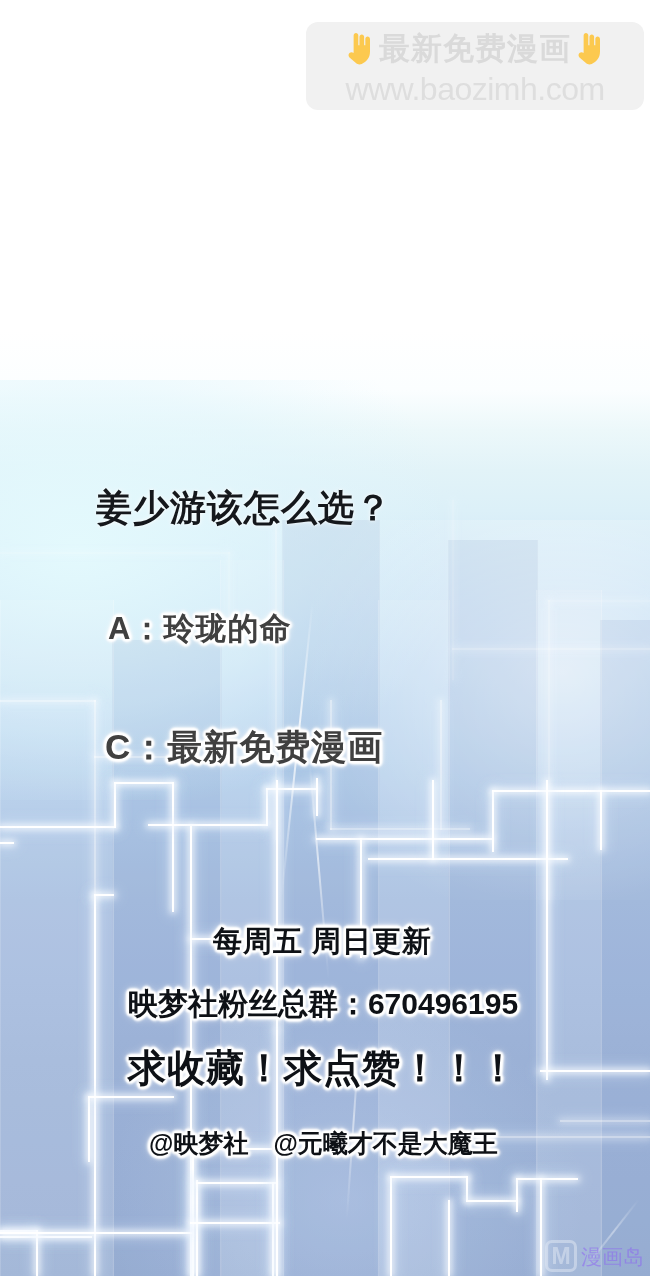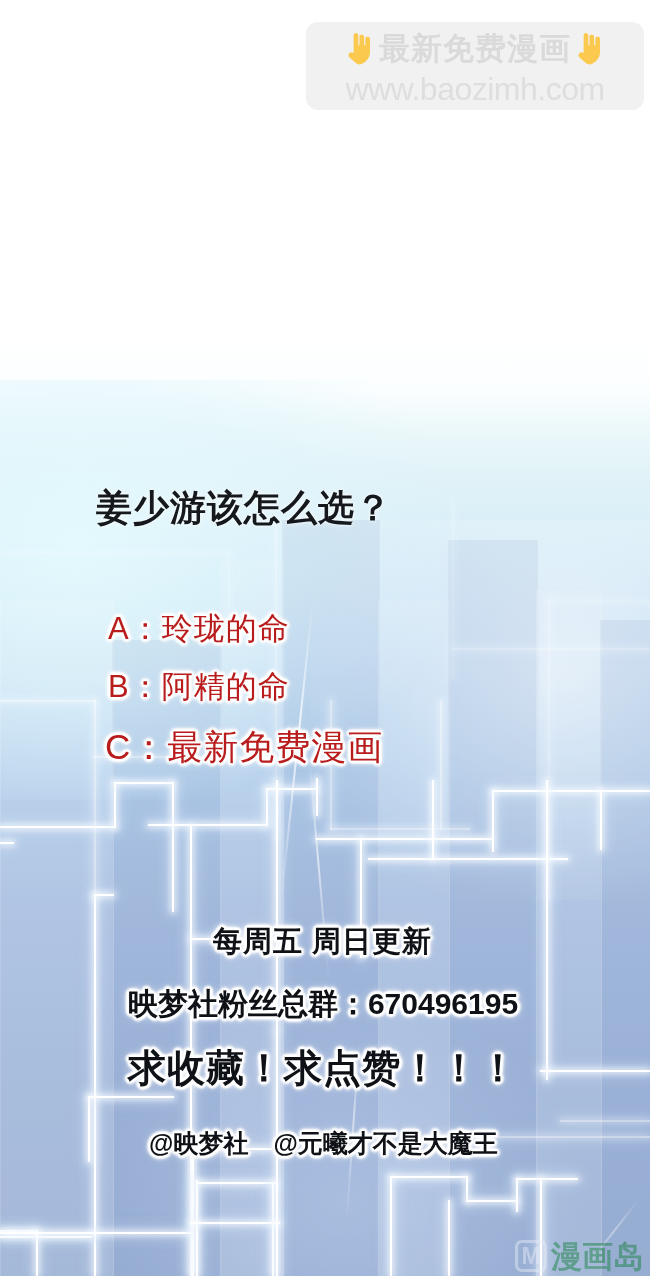--- a/index.html
+++ b/index.html
@@ -162,22 +162,22 @@
     letter-spacing: 1px;
     white-space: nowrap;
     text-shadow:
       0 0 3px rgba(255,255,255,0.9),
       0 0 6px rgba(255,255,255,0.6);
   }
 
   .opt {
     position: absolute;
     white-space: nowrap;
-    font-weight: 400;
-    color: #b91c1c;
+    font-weight: 700;
+    color: #404040;
     letter-spacing: 1px;
     -webkit-text-stroke: 0px;
     text-shadow:
       2px 0 2px #ffffff, -2px 0 2px #ffffff, 0 2px 2px #ffffff, 0 -2px 2px #ffffff,
       2px 2px 2px #ffffff, -2px 2px 2px #ffffff, 2px -2px 2px #ffffff, -2px -2px 2px #ffffff,
       3px 0 3px #ffffff, -3px 0 3px #ffffff, 0 3px 3px #ffffff, 0 -3px 3px #ffffff,
       0 0 7px #ffffff, 0 0 10px rgba(255,255,255,0.85);
     text-align: center;
   }
   .opt-a { left: 108px; top: 608px; font-size: 31px; }
@@ -239,23 +239,23 @@
     border: 3px solid #e6ecf6;
     border-radius: 7px;
     color: #e6ecf6;
     font-size: 23px;
     font-weight: 700;
     line-height: 26px;
     text-align: center;
     box-sizing: border-box;
   }
   .wm-logo-text {
-    font-size: 31px;
-    font-weight: 700;
-    color: #15803d;
+    font-size: 21px;
+    font-weight: 400;
+    color: #8b5cf6;
     letter-spacing: 0px;
     line-height: 1;
   }
 </style>
 </head>
 <body>
 
 <div id="page">
 
   <div class="bg-base"></div>
@@ -363,21 +363,20 @@
       <svg class="wm-hand" viewBox="0 0 32 32">
         <path d="M10 3.2c0-1.3 1-2.3 2.2-2.3 1.2 0 2.2 1 2.2 2.3v9.2h1.1V4.6c0-1.3 1-2.3 2.2-2.3 1.2 0 2.2 1 2.2 2.3v7.8h1.1V6.6c0-1.3 1-2.3 2.2-2.3 1.2 0 2.2 1 2.2 2.3v12.1c0 5.6-3.3 9.7-7.8 11.4-2.1.8-4.2.3-5.7-1.2L6.1 24c-1.2-1.3-1.2-3.1 0-4.2 1-1 2.5-1.1 3.6-.3l.3.2V3.2z" fill="#fcc94f"></path>
       </svg>
     </div>
     <div class="wm-url">www.baozimh.com</div>
   </div>
 
   <div class="question">姜少游该怎么选？</div>
 
   <div class="opt opt-a">A：玲珑的命</div>
-  <div class="opt opt-b">B：阿精的命</div>
   <div class="opt opt-c">C：最新免费漫画</div>
 
   <div class="promo promo-schedule">每周五  周日更新</div>
   <div class="promo promo-group">映梦社粉丝总群：670496195</div>
   <div class="promo promo-ask">求收藏！求点赞！！！</div>
   <div class="promo promo-credits">@映梦社　@元曦才不是大魔王</div>
 
   <div class="wm-logo">
     <div class="wm-logo-badge">M</div>
     <div class="wm-logo-text">漫画岛</div>

